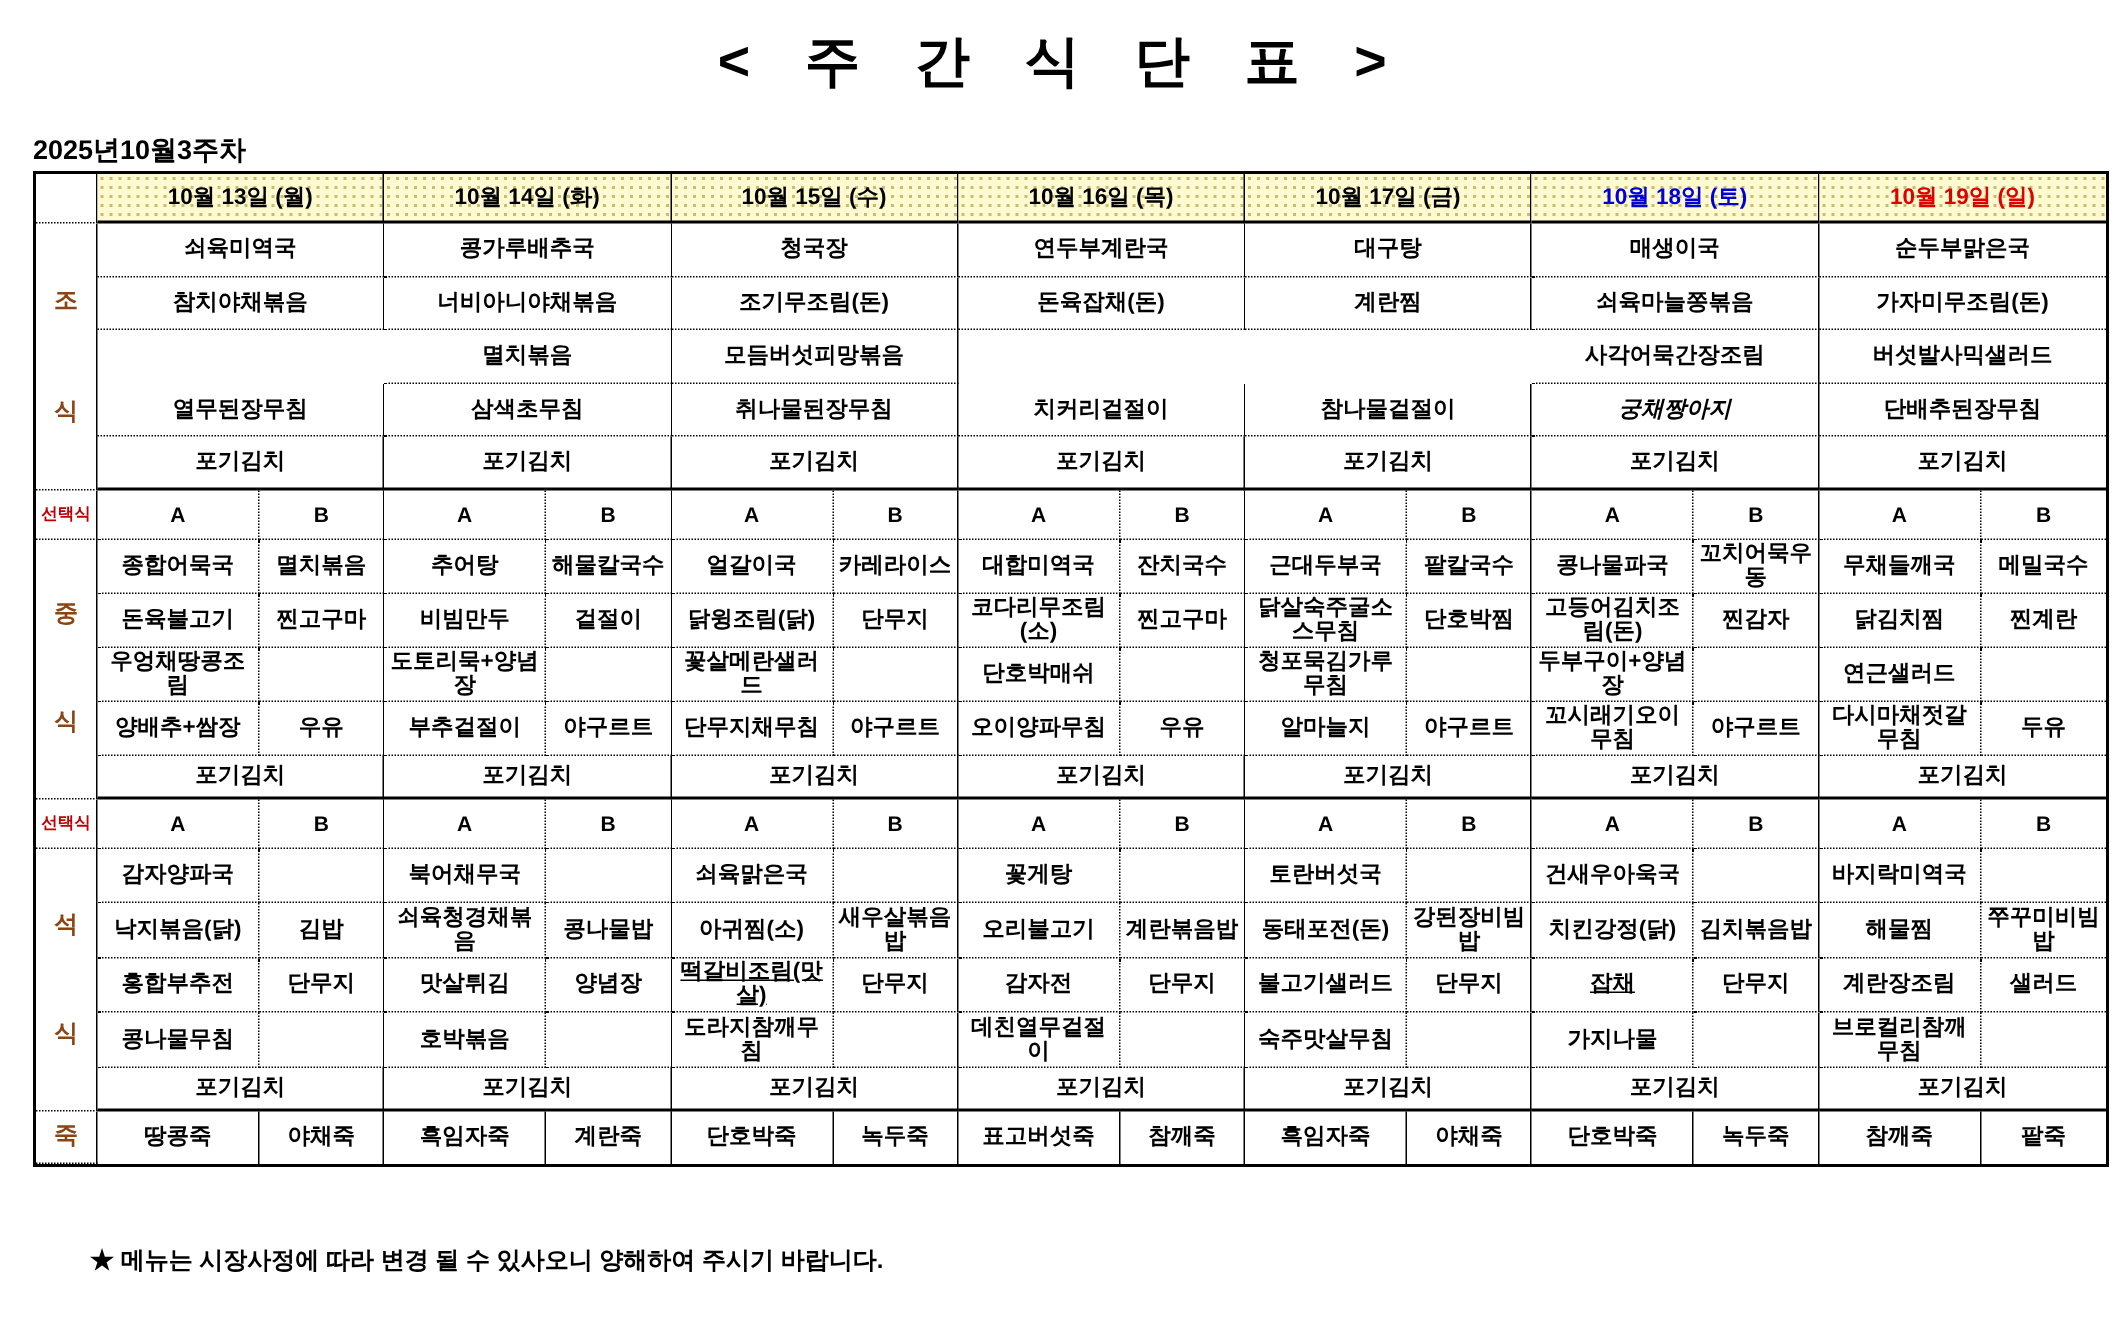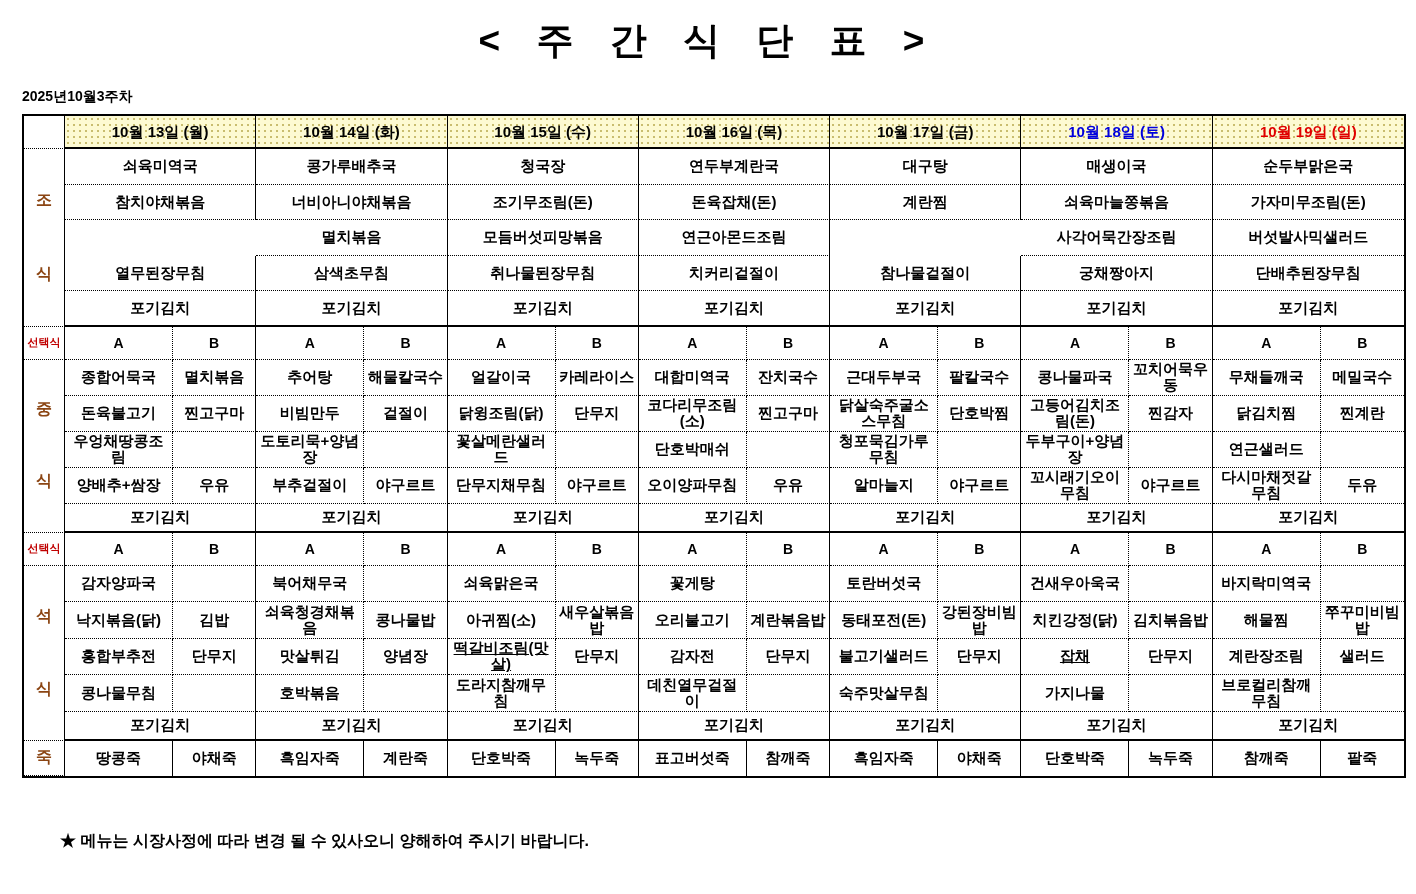--- a/index.html
+++ b/index.html
@@ -1,21 +1,21 @@
 <!DOCTYPE html>
 <html><head>
 <meta charset="utf-8">
 <style>
   * { box-sizing: border-box; margin: 0; padding: 0; }
   body { background: #ffffff; font-family: "Liberation Sans", sans-serif; }
   .page { position: relative; width: 1416px; height: 894px; background: #fff; overflow: hidden; }
 
   .title { position: absolute; top: 16px; left: 0; width: 100%; text-align: center;
            font-size: 37px; font-weight: bold; letter-spacing: 13px; color: #000; }
-  .week  { position: absolute; left: 22px; top: 88px; font-size: 14px; font-weight: bold; color:#000; }
+  .week  { position: absolute; left: 22px; top: 88px; font-size: 18px; font-weight: bold; color:#000; }
 
   .menu-table { position: absolute; left: 22px; top: 114px; width: 1384px;
                 border: 2px solid #000; display: grid;
                 grid-template-columns: 41px repeat(7, 109fr 84fr);
                 grid-template-rows: 33px repeat(5, 35.5px) 33px repeat(4, 36px) 29px 33px repeat(4, 36.5px) 29px 35px; }
 
   
   .c { display: flex; align-items: center; justify-content: center; text-align: center;
        border-right: 1px solid #000; border-bottom: 1px dotted #000;
        font-weight: bold; font-size: 15px; line-height: 16px; color: #000;
@@ -149,21 +149,20 @@
       <div class="c rd" style="grid-area: 16 / 6; text-decoration: underline;">떡갈비조림(맛살)</div>
       <div class="c" style="grid-area: 16 / 7;">단무지</div>
       <div class="c rd" style="grid-area: 17 / 6;">도라지참깨무침</div>
       <div class="c" style="grid-area: 17 / 7;"></div>
       <div class="c bs" style="grid-area: 18 / 6 / auto / span 2;">포기김치</div>
       <div class="c bn" style="grid-area: 19 / 6;">단호박죽</div>
       <div class="c bn" style="grid-area: 19 / 7;">녹두죽</div>
       <div class="c hdr bs" style="grid-area: 1 / 8 / auto / span 2; color: rgb(0, 0, 0); text-align: right;">10월 16일 (목)</div>
       <div class="c" style="grid-area: 2 / 8 / auto / span 2;">연두부계란국</div>
       <div class="c" style="grid-area: 3 / 8 / auto / span 2;">돈육잡채(돈)</div>
-      <div class="c" style="grid-area: 4 / 8 / auto / span 2;">연근아몬드조림</div>
       <div class="c" style="grid-area: 5 / 8 / auto / span 2;">치커리겉절이</div>
       <div class="c bs" style="grid-area: 6 / 8 / auto / span 2;">포기김치</div>
       <div class="c ab rd" style="grid-area: 7 / 8;">A</div>
       <div class="c ab" style="grid-area: 7 / 9;">B</div>
       <div class="c rd" style="grid-area: 8 / 8;">대합미역국</div>
       <div class="c" style="grid-area: 8 / 9;">잔치국수</div>
       <div class="c rd" style="grid-area: 9 / 8;">코다리무조림(소)</div>
       <div class="c" style="grid-area: 9 / 9;">찐고구마</div>
       <div class="c rd" style="grid-area: 10 / 8;">단호박매쉬</div>
       <div class="c" style="grid-area: 10 / 9;"></div>
@@ -209,21 +208,21 @@
       <div class="c" style="grid-area: 16 / 11;">단무지</div>
       <div class="c rd" style="grid-area: 17 / 10;">숙주맛살무침</div>
       <div class="c" style="grid-area: 17 / 11;"></div>
       <div class="c bs" style="grid-area: 18 / 10 / auto / span 2;">포기김치</div>
       <div class="c bn" style="grid-area: 19 / 10;">흑임자죽</div>
       <div class="c bn" style="grid-area: 19 / 11;">야채죽</div>
       <div class="c hdr bs" style="grid-area: 1 / 12 / auto / span 2; color: rgb(0, 0, 221);">10월 18일 (토)</div>
       <div class="c" style="grid-area: 2 / 12 / auto / span 2;">매생이국</div>
       <div class="c" style="grid-area: 3 / 12 / auto / span 2;">쇠육마늘쫑볶음</div>
       <div class="c" style="grid-area: 4 / 12 / auto / span 2;">사각어묵간장조림</div>
-      <div class="c" style="grid-area: 5 / 12 / auto / span 2;">궁채짱아지</div>
+      <div class="c" style="grid-area: 5 / 12 / auto / span 2; font-style: italic;">궁채짱아지</div>
       <div class="c bs" style="grid-area: 6 / 12 / auto / span 2;">포기김치</div>
       <div class="c ab rd" style="grid-area: 7 / 12;">A</div>
       <div class="c ab" style="grid-area: 7 / 13;">B</div>
       <div class="c rd" style="grid-area: 8 / 12;">콩나물파국</div>
       <div class="c" style="grid-area: 8 / 13;">꼬치어묵우동</div>
       <div class="c rd" style="grid-area: 9 / 12;">고등어김치조림(돈)</div>
       <div class="c" style="grid-area: 9 / 13;">찐감자</div>
       <div class="c rd" style="grid-area: 10 / 12;">두부구이+양념장</div>
       <div class="c" style="grid-area: 10 / 13;"></div>
       <div class="c rd" style="grid-area: 11 / 12;">꼬시래기오이무침</div>

